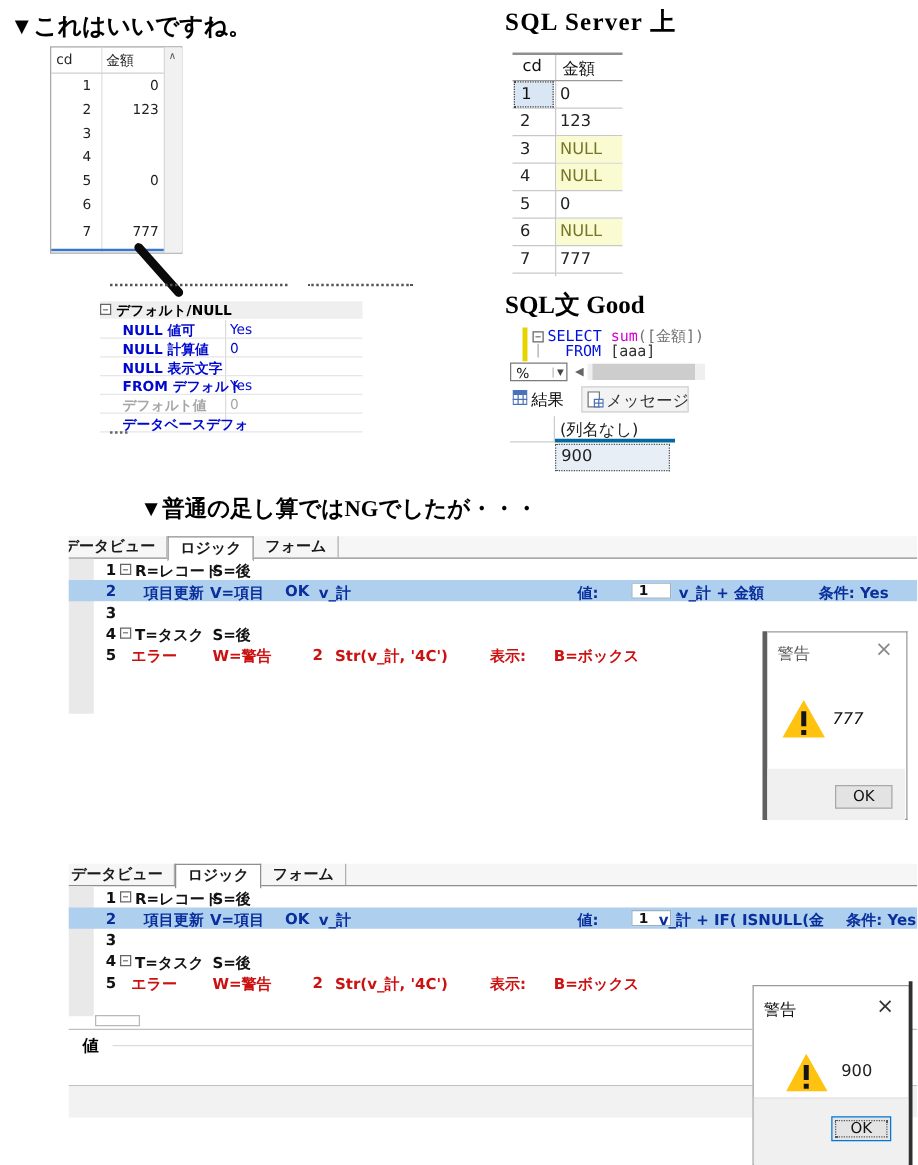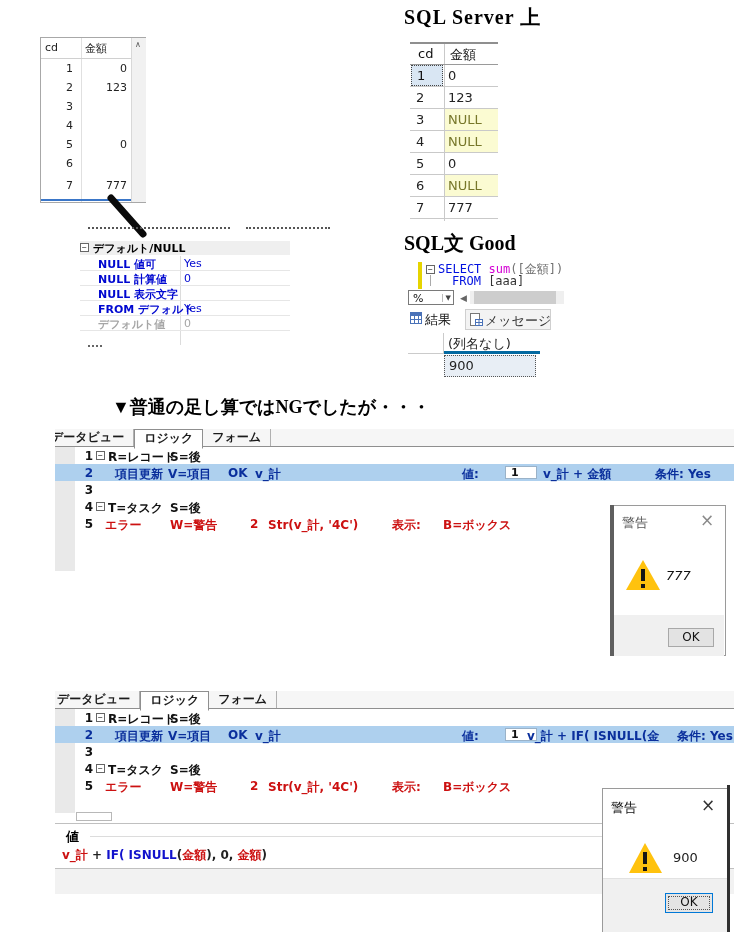--- a/index.html
+++ b/index.html
@@ -52,20 +52,21 @@
   .mono{font-family:"DejaVu Sans Mono",monospace;font-size:12px;white-space:nowrap}
   .kw{color:#0010e0}.fn{color:#d400d4}.dim{color:#707070}.dk{color:#333}
   .fr{color:#cc1111}.fb{color:#1212cc}.fk{color:#222}
   .formula span{font-weight:bold;font-size:12px;white-space:nowrap}
 </style>
 </head>
 <body>
 
 <div id="canvas">
 
+  <div class="abs serifh" style="left:8px;top:8px;font-size:19px">▼これはいいですね。</div>
 
   <div class="abs" id="table1">
     <div class="vline" style="left:40px"></div>
     <div class="vline" style="left:90px;background:#d8d8d8"></div>
     <div class="abs" style="left:0;top:20px;width:90px;height:1px;background:#d0d0d0"></div>
     <div class="abs t11" style="left:4px;top:3px;color:#222">cd</div>
     <div class="abs t11" style="left:44px;top:3px;color:#222">金額</div>
 
     <div class="abs" style="left:91px;top:0;width:14px;height:164px;background:#f1f1f1">
       <div class="abs" style="left:3px;top:2px;font-size:8px;color:#555">∧</div>
@@ -114,20 +115,24 @@
       <span class="pval"></span>
     </div>
     <div class="prow" style="top:60px">
       <span class="plabel">FROM デフォルト</span>
       <span class="pval">Yes</span>
     </div>
     <div class="prow gray" style="top:75px">
       <span class="plabel">デフォルト値</span>
       <span class="pval">0</span>
     </div>
+    <div class="prow" style="top:90px;overflow:hidden">
+      <span class="plabel">データベースデフォ</span>
+      <span class="pval"></span>
+    </div>
   </div>
   <div class="abs" style="left:88px;top:345px;width:14px;border-top:2px dotted #666"></div>
 
   <div class="abs serifh" style="left:404px;top:4px;font-size:20px;letter-spacing:1px">SQL Server 上</div>
 
   <div class="abs" id="table2" style="left:410px;top:42px;width:88px;height:177px;border-top:2px solid #8f8f8f">
     <div class="abs" style="left:34px;top:0;width:1px;height:177px;background:#c9c9c9"></div>
     <div class="abs" style="left:0;top:0;width:88px;height:21px;border-bottom:1px solid #9a9a9a;box-sizing:border-box">
       <span class="abs t13" style="left:8px;top:2px;color:#111">cd</span>
       <span class="abs t13" style="left:40px;top:2px;color:#111">金額</span>
@@ -308,21 +313,20 @@
       <span class="c" style="left:213px">Str(v_計, '4C')</span>
       <span class="c" style="left:337px">表示:</span>
       <span class="c" style="left:388px">B=ボックス</span>
     </div>
   </div>
 
   <div class="abs" style="left:76px;top:812px;width:36px;height:9px;background:#fff;border:1px solid #b8b8b8;box-sizing:border-box"></div>
   <div class="abs" style="left:55px;top:823px;width:679px;height:1px;background:#c0c0c0"></div>
   <div class="abs" style="left:66px;top:828px;font-weight:bold;font-size:13px;color:#000">値</div>
   <div class="abs" style="left:90px;top:836px;width:640px;height:1px;background:#dcdcdc"></div>
-  <div class="abs formula" style="left:62px;top:844px"><span class="fr">v_計</span><span class="fk"> + </span><span class="fb">IF( ISNULL</span><span class="fk">(</span><span class="fr">金額</span><span class="fk">), 0, </span><span class="fr">金額</span><span class="fk">)</span></div>
   <div class="abs" style="left:55px;top:868px;width:679px;height:1px;background:#c0c0c0"></div>
   <div class="abs" style="left:55px;top:869px;width:679px;height:25px;background:#f2f2f2"></div>
 
   <div class="abs" style="left:602px;top:788px;width:126px;height:144px;background:#fff;border:1px solid #9a9a9a;box-sizing:border-box">
     <span class="dlgtitle" style="left:8px;top:10px;color:#111">警告</span>
     <span class="xbtn" style="left:98px;top:8px;color:#333">×</span>
     <svg class="abs" style="left:24px;top:52px" width="37" height="34">
       <polygon points="18,2 35,32 2,32" fill="#ffc20e"></polygon>
       <rect x="16" y="11" width="4" height="12" fill="#151515"></rect>
       <rect x="16" y="26" width="4" height="4" fill="#151515"></rect>

